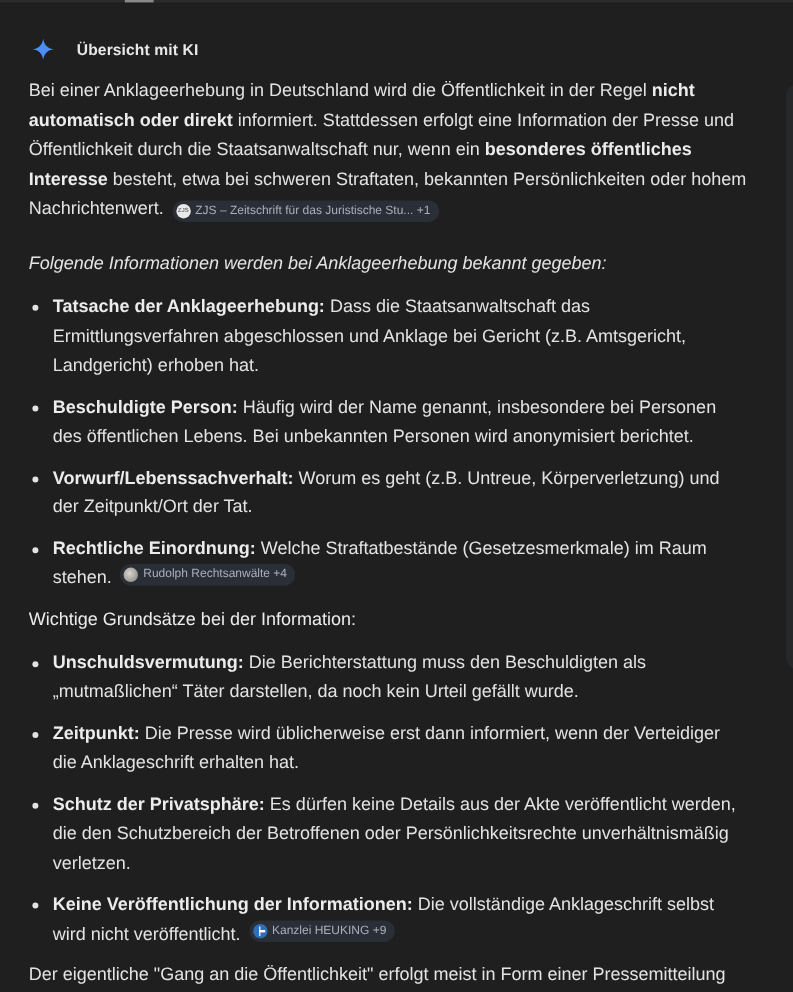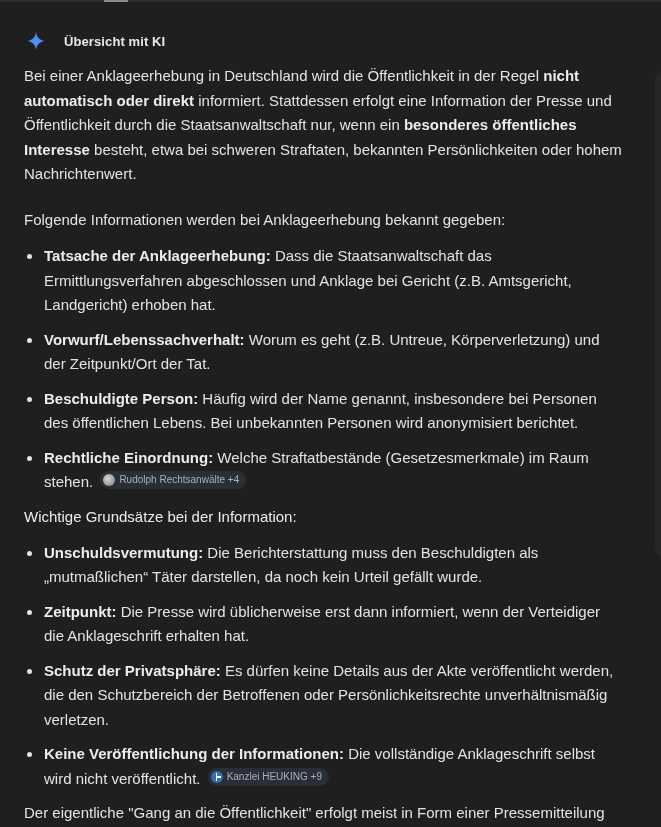--- a/index.html
+++ b/index.html
@@ -64,21 +64,21 @@
       letter-spacing: 0.1px;
       padding-left: 10px;
     }
     p.para {
       margin: 0;
       font-size: 15px;
       line-height: 24.5px;
       color: #e3e3e3;
     }
     p.para.intro { margin-bottom: 21px; }
-    p.para.lead { margin-bottom: 12px; }
+    p.para.lead { margin-bottom: 12px; font-style: italic; }
     b, .bold { font-weight: bold; color: #ececec; }
     .section-heading {
       font-size: 15px;
       font-weight: normal;
       line-height: 24px;
       margin: 8px 0 12px 0;
       color: #ececec;
     }
     ul.bullets {
       list-style: none;
@@ -163,36 +163,40 @@
 
   <div class="header">
     <svg class="spark" viewBox="0 0 20 20">
       <path d="M10 1 C10.6 6.2 13.8 9.4 19 10 C13.8 10.6 10.6 13.8 10 19 C9.4 13.8 6.2 10.6 1 10 C6.2 9.4 9.4 6.2 10 1 Z" fill="#4c8df6"></path>
     </svg>
     <span class="header-title">Übersicht mit KI</span>
   </div>
 
   <p class="para intro">
     <span>Bei einer Anklageerhebung in Deutschland wird die Öffentlichkeit in der Regel </span><b>nicht automatisch oder direkt</b><span> informiert. Stattdessen erfolgt eine Information der Presse und Öffentlichkeit durch die Staatsanwaltschaft nur, wenn ein </span><b>besonderes öffentliches Interesse</b><span> besteht, etwa bei schweren Straftaten, bekannten Persönlichkeiten oder hohem Nachrichtenwert.</span>
+    <span class="chip">
+      <span class="favicon zjs">ZJS</span>
+      <span>ZJS – Zeitschrift für das Juristische Stu... +1</span>
+    </span>
   </p>
 
   <p class="para lead">Folgende Informationen werden bei Anklageerhebung bekannt gegeben:</p>
 
   <ul class="bullets">
     <li>
       <span class="dot"></span>
       <b>Tatsache der Anklageerhebung:</b><span> Dass die Staatsanwaltschaft das Ermittlungsverfahren abgeschlossen und Anklage bei Gericht (z.B. Amtsgericht, Landgericht) erhoben hat.</span>
     </li>
     <li>
       <span class="dot"></span>
+      <b>Beschuldigte Person:</b><span> Häufig wird der Name genannt, insbesondere bei Personen des öffentlichen Lebens. Bei unbekannten Personen wird anonymisiert berichtet.</span>
+    </li>
+    <li>
+      <span class="dot"></span>
       <b>Vorwurf/Lebenssachverhalt:</b><span> Worum es geht (z.B. Untreue, Körperverletzung) und der Zeitpunkt/Ort der Tat.</span>
-    </li>
-    <li>
-      <span class="dot"></span>
-      <b>Beschuldigte Person:</b><span> Häufig wird der Name genannt, insbesondere bei Personen des öffentlichen Lebens. Bei unbekannten Personen wird anonymisiert berichtet.</span>
     </li>
     <li>
       <span class="dot"></span>
       <b>Rechtliche Einordnung:</b><span> Welche Straftatbestände (Gesetzesmerkmale) im Raum stehen.</span>
       <span class="chip">
         <span class="favicon rudolph"></span>
         <span>Rudolph Rechtsanwälte +4</span>
       </span>
     </li>
   </ul>

